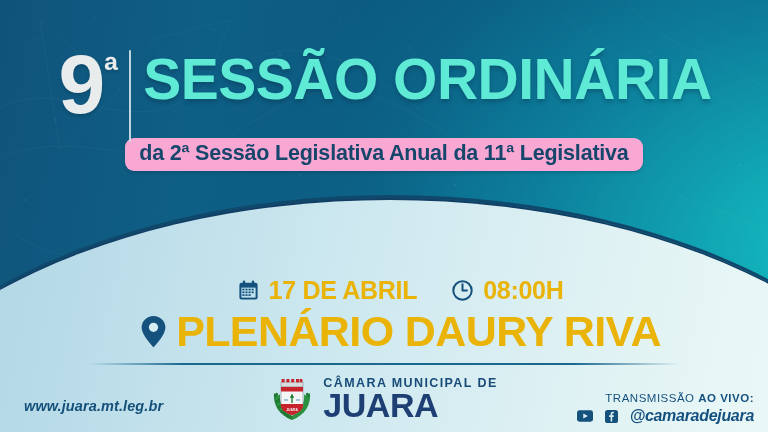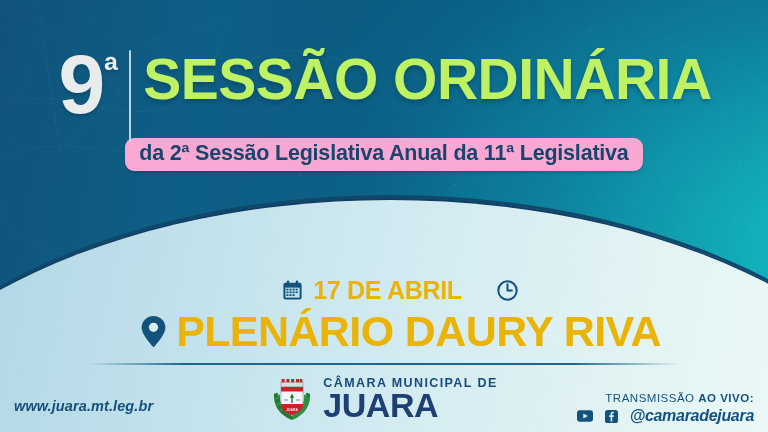--- a/index.html
+++ b/index.html
@@ -52,21 +52,21 @@
     display:flex;align-items:flex-start;
     text-shadow:0 2px 3px rgba(5,40,62,.30);
     margin-left:2px;
   }
   .num .ord{font-size:38px;line-height:1;margin-top:4px;margin-left:1px;}
   .vbar{
     width:2px;height:92px;background:#cfe0e6;opacity:.92;
     margin:2px 12px 0 13px;border-radius:1px;flex:0 0 auto;
   }
   .maintitle{
-    font-size:57px;line-height:.95;font-weight:bold;color:#bef264;
+    font-size:57px;line-height:.95;font-weight:bold;color:#5eead4;
     letter-spacing:-.5px;
     text-shadow:0 3px 4px rgba(5,40,62,.32);
     margin-top:4px;
   }
   .pill{
     margin-top:-4px;
     background:#f9a8d4;color:#16466b;
     font-size:21.5px;font-weight:bold;letter-spacing:-.2px;
     padding:3px 14px 5px 14px;border-radius:9px;
     box-shadow:0 2px 3px rgba(5,40,62,.22);
@@ -91,21 +91,21 @@
   .ic{display:inline-flex;align-items:center;justify-content:center;flex:0 0 auto;}
   .ic svg{display:block;}
 
   .divider{
     position:absolute;top:363px;left:88px;width:592px;height:2px;
     background:linear-gradient(90deg,rgba(26,102,141,0) 0%,#1b688f 16%,#1b688f 82%,rgba(26,102,141,0) 100%);
   }
 
   
   .url{
-    position:absolute;left:14px;top:398px;
+    position:absolute;left:24px;top:398px;
     font-size:14.5px;font-weight:bold;font-style:italic;
     color:#14507a;letter-spacing:.1px;
   }
   .brand{
     position:absolute;left:0;width:768px;top:376px;
     display:flex;align-items:center;justify-content:center;gap:9px;
   }
   .crest{width:44px;height:46px;flex:0 0 auto;}
   .crest svg{display:block;}
   .brand-text{display:flex;flex-direction:column;line-height:1;}
@@ -218,20 +218,21 @@
         </svg>
       </span>
       <span>17 DE ABRIL</span>
       <span class="gap"></span>
       <span class="ic">
         <svg width="23" height="23" viewBox="0 0 24 24" xmlns="http://www.w3.org/2000/svg">
           <circle cx="12" cy="12" r="9.6" fill="none" stroke="#14517c" stroke-width="2.1"></circle>
           <path d="M12 5.6 L12 12 L16.6 12" fill="none" stroke="#14517c" stroke-width="2.1" stroke-linecap="round" stroke-linejoin="round"></path>
         </svg>
       </span>
+      <span>08:00H</span>
     </div>
     <div class="info-line2">
       <span class="ic">
         <svg width="29" height="33" viewBox="0 0 24 30" xmlns="http://www.w3.org/2000/svg">
           <path d="M12 0.8 C5.9 0.8 1.2 5.5 1.2 11.4 C1.2 18.6 12 29.4 12 29.4 C12 29.4 22.8 18.6 22.8 11.4 C22.8 5.5 18.1 0.8 12 0.8 Z" fill="#14517c"></path>
           <circle cx="12" cy="11.2" r="4.2" fill="#d4ecf2"></circle>
         </svg>
       </span>
       <span>PLENÁRIO DAURY RIVA</span>
     </div>

